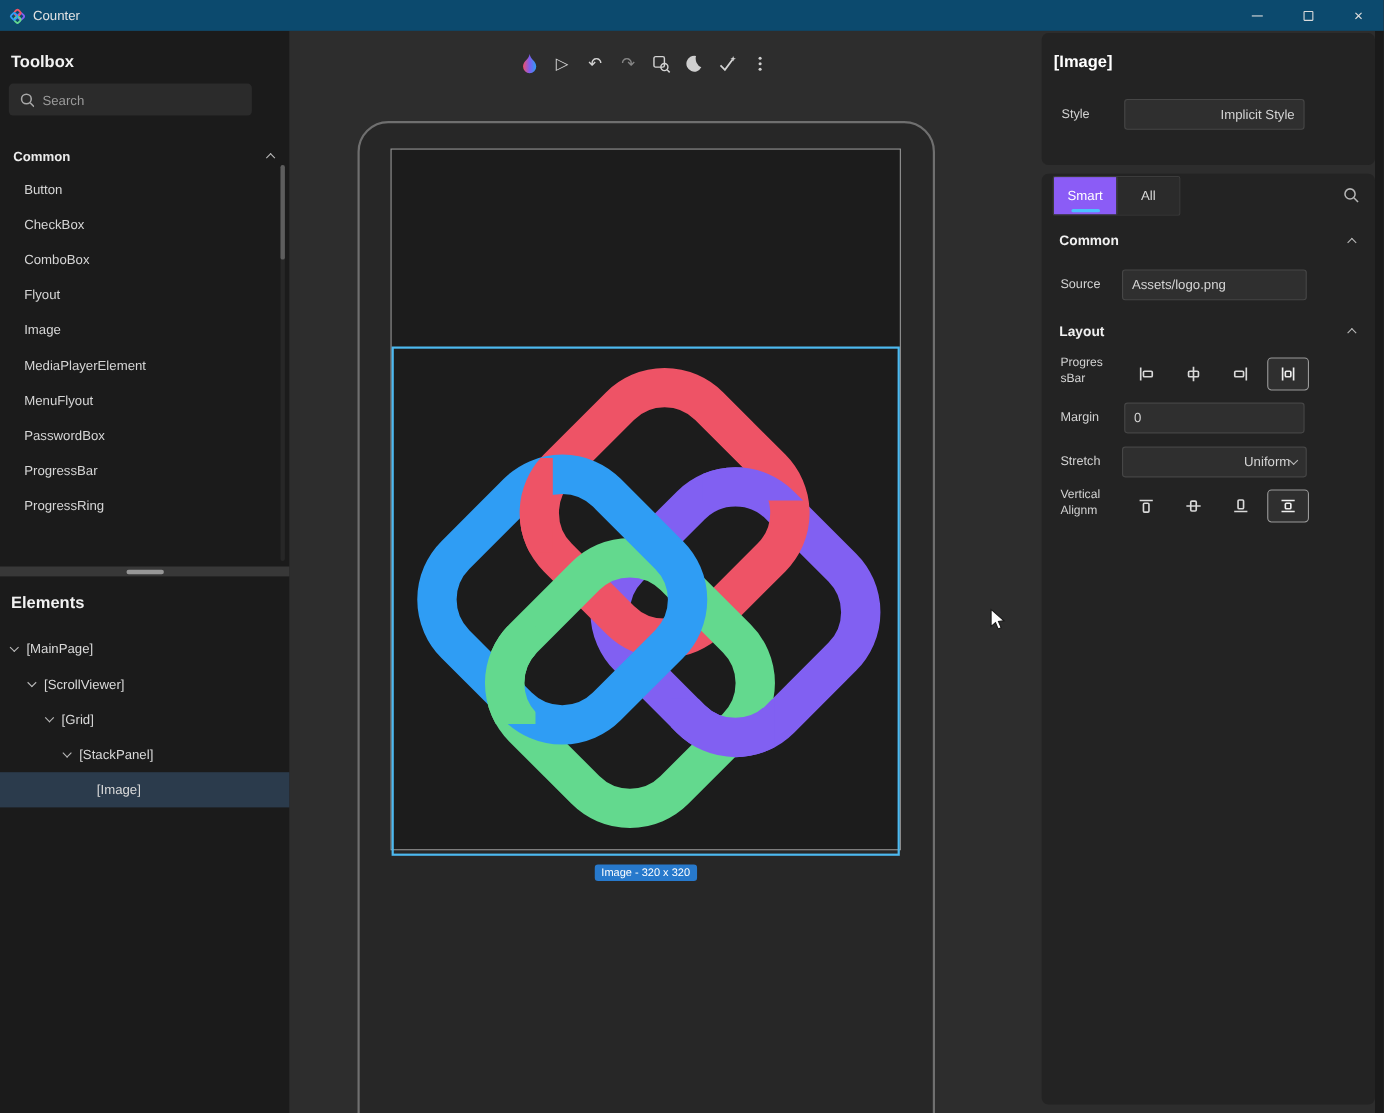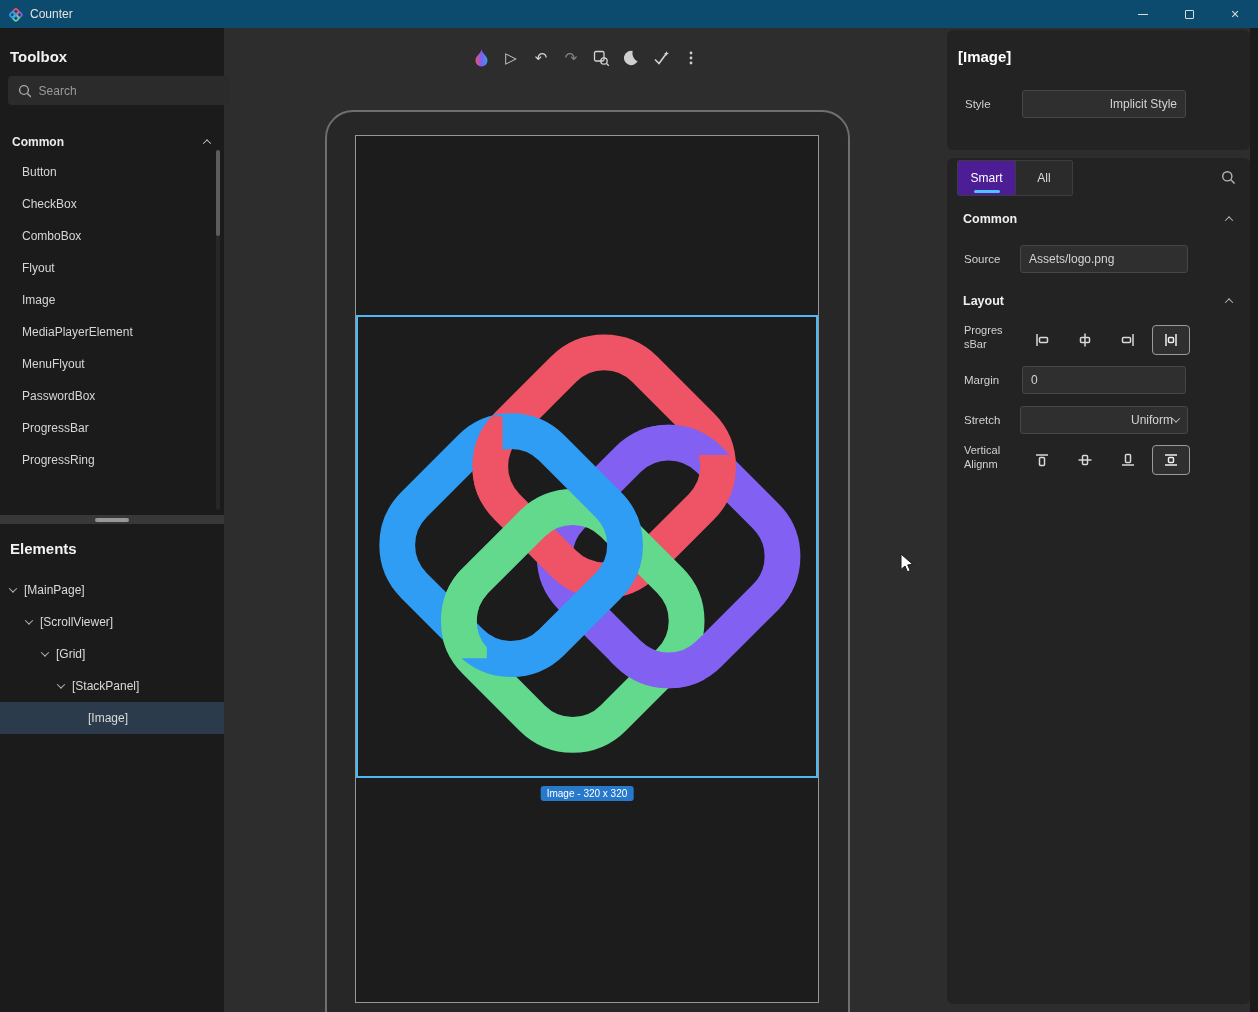--- a/index.html
+++ b/index.html
@@ -14,21 +14,21 @@
 
   
   .titlebar{position:absolute;top:0;left:0;right:0;height:28px;background:#0c4a6e;display:flex;align-items:center;padding-left:8px;z-index:60}
   .titlebar .app-title{font-size:12px;color:#e3e3e3;margin-left:7px}
   .win-controls{margin-left:auto;display:flex;height:100%}
   .win-btn{width:46px;height:100%;display:flex;align-items:center;justify-content:center;color:#dcdcdc;font-size:14px}
   .min-glyph{width:10px;height:1px;background:#dcdcdc}
   .max-glyph{width:9px;height:9px;border:1px solid #dcdcdc;border-radius:1px}
 
   
-  .sidebar{position:absolute;left:0;top:28px;width:224px;bottom:0;background:#1b1b1b;z-index:50}
+  .sidebar{position:absolute;left:0;top:28px;width:263px;bottom:0;background:#1b1b1b;z-index:50}
   .panel-title{position:absolute;left:10px;font-size:15px;font-weight:700;color:#f2f2f2}
   .toolbox-title{top:20px}
   .elements-title{top:512px}
   .search-box{position:absolute;left:8px;top:48px;width:221px;height:29px;background:#2b2b2b;border-radius:4px;display:flex;align-items:center;padding:0 10px;gap:8px}
   .search-box input{background:transparent;border:none;outline:none;color:#cfcfcf;font-size:12px;width:100%;font-family:inherit}
   .search-box input::placeholder{color:#9b9b9b}
   .section-head{position:absolute;left:12px;right:14px;top:100px;height:28px;display:flex;align-items:center;justify-content:space-between;font-size:12px;font-weight:700;color:#ececec}
   .tb-list{position:absolute;left:0;right:0;top:128px}
   .tb-item{height:32px;display:flex;align-items:center;padding-left:22px;font-size:12px;color:#d6d6d6}
   .tb-scroll{position:absolute;right:4px;top:122px;width:4px;height:360px;background:#272727;border-radius:2px}
@@ -44,39 +44,39 @@
   .chev.down{transform:rotate(45deg) translate(-1px,-1px)}
   .chev.up{transform:rotate(-135deg) translate(-1px,-1px)}
 
   
   .canvas{position:absolute;left:237px;top:28px;right:0;bottom:0;background:#2d2d2d;overflow:hidden}
   .cv-toolbar{position:absolute;left:233px;top:17px;display:flex;gap:8px}
   .cv-btn{width:22px;height:26px;display:flex;align-items:center;justify-content:center;font-size:15px;color:#d3d3d3}
   .cv-btn.dim{color:#868686}
 
   .device{position:absolute;left:88px;top:82px;width:525px;height:938px;border:2px solid #6f6f6f;border-radius:28px;background:#272727}
-  .page{position:absolute;left:28px;top:23px;width:464px;height:868px;background:#1c1c1c;border:1px solid #979797}
+  .page{position:absolute;left:28px;top:23px;width:464px;height:638px;background:#1c1c1c;border:1px solid #979797}
   .selection{position:absolute;left:0;top:179px;width:462px;height:463px;border:2px solid #4db9f0}
   .selection svg{position:absolute;left:0;top:0;width:100%;height:100%}
   .sel-badge{position:absolute;left:50%;top:650px;transform:translateX(-50%);background:#2779cc;color:#fff;font-size:10px;padding:2px 6px;border-radius:3px;white-space:nowrap}
 
   .cursor{position:absolute;left:900px;top:553px;z-index:70}
 
   
   .card{position:absolute;background:#232323;border-radius:6px;z-index:55}
   .card1{left:947px;top:30px;width:303px;height:120px}
   .card2{left:947px;top:158px;width:303px;height:846px}
   .right-strip{position:absolute;left:1250px;top:28px;bottom:0;width:8px;background:#1a1a1a;z-index:56}
   .insp-title{position:absolute;left:11px;top:18px;font-size:15px;font-weight:700;color:#fff}
   .lbl{position:absolute;font-size:11.5px;color:#d2d2d2}
   .tinput{position:absolute;height:28px;background:#2f2f2f;border:1px solid #464646;border-radius:3px;color:#d4d4d4;font-size:12px;padding:0 8px;font-family:inherit;width:164px;outline:none}
   .dropdown{display:flex;align-items:center;justify-content:flex-end;cursor:default}
   .tabs{position:absolute;left:10px;top:2px;display:flex;border:1px solid #3c3c3c;border-radius:2px;overflow:hidden}
   .tab{width:57px;height:34px;display:flex;align-items:center;justify-content:center;font-size:12px;color:#d9d9d9;position:relative}
-  .tab.active{color:#fff;background:#4c1d95}
+  .tab.active{color:#fff;background:#8b5cf6}
   .tab.active::after{content:"";position:absolute;bottom:2px;left:50%;transform:translateX(-50%);width:26px;height:3px;border-radius:2px;background:#4cc2ff}
   .tab.inactive{background:#2b2b2b;border-left:1px solid #3c3c3c}
   .insp-search{position:absolute;right:14px;top:12px}
   .sec-head{position:absolute;left:16px;right:18px;display:flex;justify-content:space-between;align-items:center;font-size:12.5px;font-weight:700;color:#f0f0f0;height:28px}
   .abtn-row{position:absolute;display:flex;gap:5px}
   .abtn{width:38px;height:30px;display:flex;align-items:center;justify-content:center;border:1px solid transparent;border-radius:4px}
   .abtn.sel{border-color:#9a9a9a;background:#2f2f2f}
   .wrap-label{width:42px;word-break:break-all;line-height:1.3;font-size:11px}
   .v-label{width:52px;line-height:1.3;font-size:11px;overflow-wrap:break-word}
 </style>

